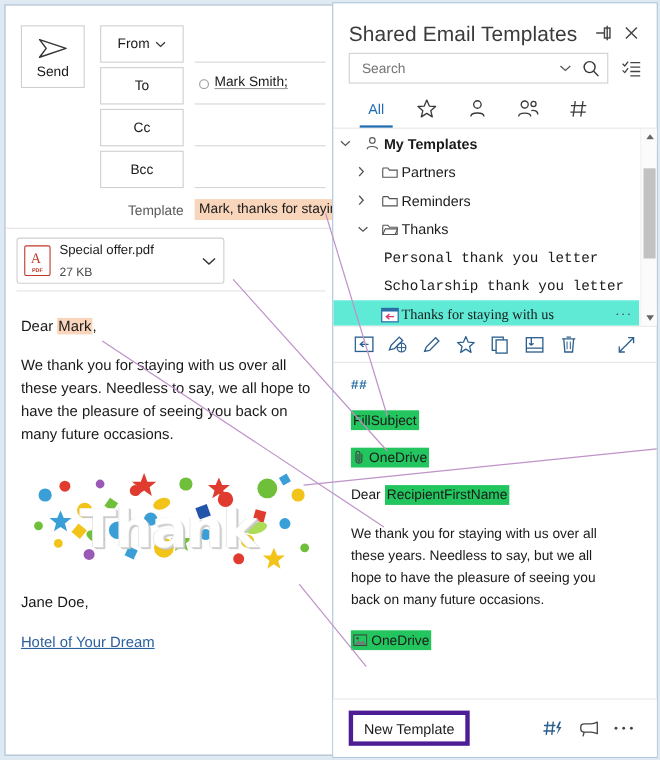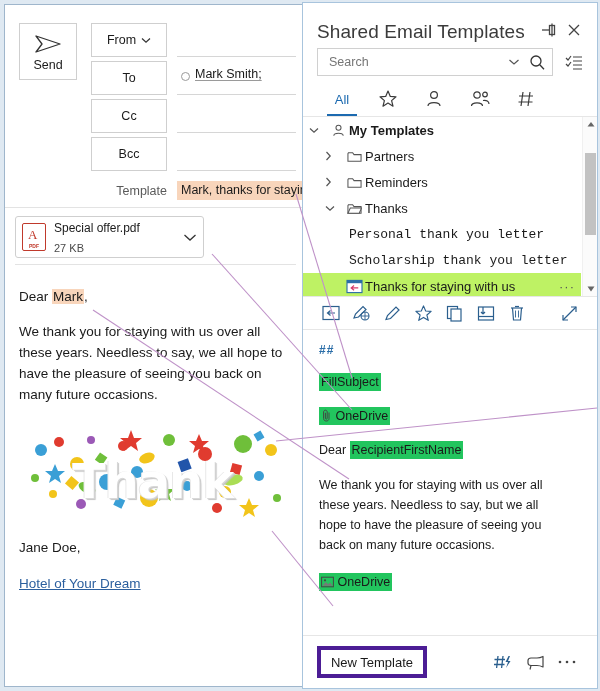--- a/index.html
+++ b/index.html
@@ -268,21 +268,21 @@
     border-bottom: 1px solid #e6e6e6;
   }
   .tree-list { position: absolute; left:0; top: 0; right: 16px; }
   .tree-item {
     height: 26px;
     display: flex; align-items: center;
     font-size: 13px;
     color: #1a1a1a;
     padding-left: 6px;
   }
-  .tree-item.selected { background: #bef264; }
+  .tree-item.selected { background: #5eead4; font-family: Liberation Serif, serif; }
   .tw-arrow {
     width: 18px; text-align: center;
     color: #555; font-size: 10px;
     flex: 0 0 auto;
   }
   .tw-icon {
     width: 22px; flex: 0 0 auto;
     display: flex; align-items: center; justify-content: center;
     color: #555;
   }

